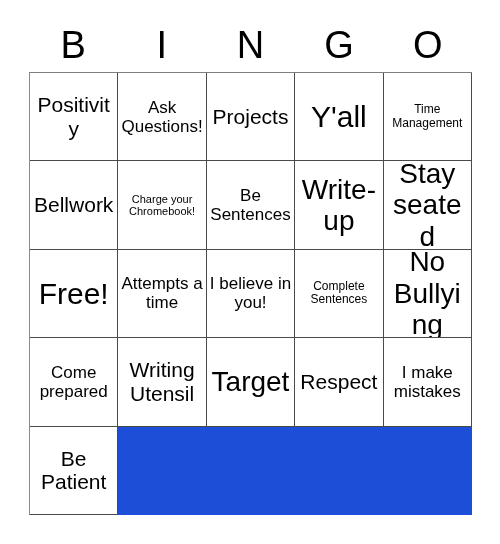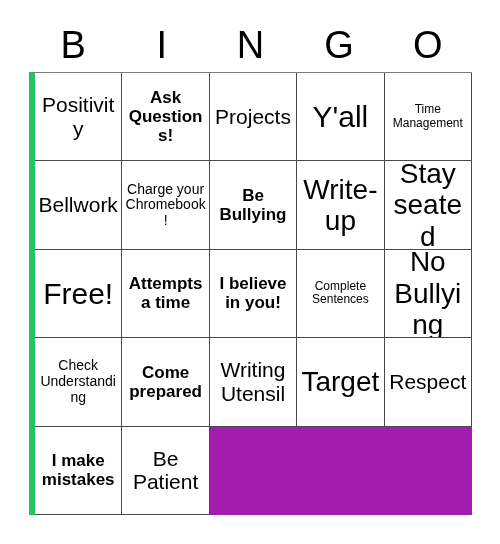--- a/index.html
+++ b/index.html
@@ -44,23 +44,23 @@
   .grid {
     position: absolute;
     left: 29px;
     top: 72px;
     width: 443px;
     height: 443px;
     display: grid;
     grid-template-columns: repeat(5, 1fr);
     grid-template-rows: repeat(5, 1fr);
     border-top: 1px solid #7f7f7f;
-    border-left: 6px solid #22c55e;
+    border-left: 1px solid #22c55e;
     box-sizing: border-box;
-    background: #a21caf;
+    background: #1d4ed8;
   }
   .cell {
     border-right: 1px solid #4a4a4a;
     border-bottom: 1px solid #4a4a4a;
     box-sizing: border-box;
     display: flex;
     align-items: center;
     justify-content: center;
     text-align: center;
     padding: 2px 3px;
@@ -71,23 +71,23 @@
     display: block;
     width: 100%;
     line-height: 1.12;
     word-wrap: break-word;
     hyphens: none;
   }
   
   .fs-xl .cell-text { font-size: 30px; }
   .fs-lg .cell-text { font-size: 28px; }
   .fs-md .cell-text { font-size: 21px; }
-  .fs-sm .cell-text { font-size: 17px; font-weight: bold; }
+  .fs-sm .cell-text { font-size: 17px; }
   .fs-xs .cell-text { font-size: 12px; }
-  .fs-xxs .cell-text { font-size: 14px; }
+  .fs-xxs .cell-text { font-size: 11px; }
 </style>
 </head>
 <body>
 
 <div class="card">
 
   <div class="header">
       <div class="header-letter">B</div>
       <div class="header-letter">I</div>
       <div class="header-letter">N</div>
@@ -111,21 +111,21 @@
       <div class="cell fs-xs">
         <span class="cell-text">Time Management</span>
       </div>
       <div class="cell fs-md">
         <span class="cell-text">Bellwork</span>
       </div>
       <div class="cell fs-xxs">
         <span class="cell-text">Charge your Chromebook!</span>
       </div>
       <div class="cell fs-sm">
-        <span class="cell-text">Be Bullying</span>
+        <span class="cell-text">Be Sentences</span>
       </div>
       <div class="cell fs-lg">
         <span class="cell-text">Write-up</span>
       </div>
       <div class="cell fs-lg">
         <span class="cell-text">Stay seated</span>
       </div>
       <div class="cell fs-xl">
         <span class="cell-text">Free!</span>
       </div>
@@ -133,23 +133,20 @@
         <span class="cell-text">Attempts a time</span>
       </div>
       <div class="cell fs-sm">
         <span class="cell-text">I believe in you!</span>
       </div>
       <div class="cell fs-xs">
         <span class="cell-text">Complete Sentences</span>
       </div>
       <div class="cell fs-lg">
         <span class="cell-text">No Bullying</span>
-      </div>
-      <div class="cell fs-xxs">
-        <span class="cell-text">Check Understanding</span>
       </div>
       <div class="cell fs-sm">
         <span class="cell-text">Come prepared</span>
       </div>
       <div class="cell fs-md">
         <span class="cell-text">Writing Utensil</span>
       </div>
       <div class="cell fs-lg">
         <span class="cell-text">Target</span>
       </div>

